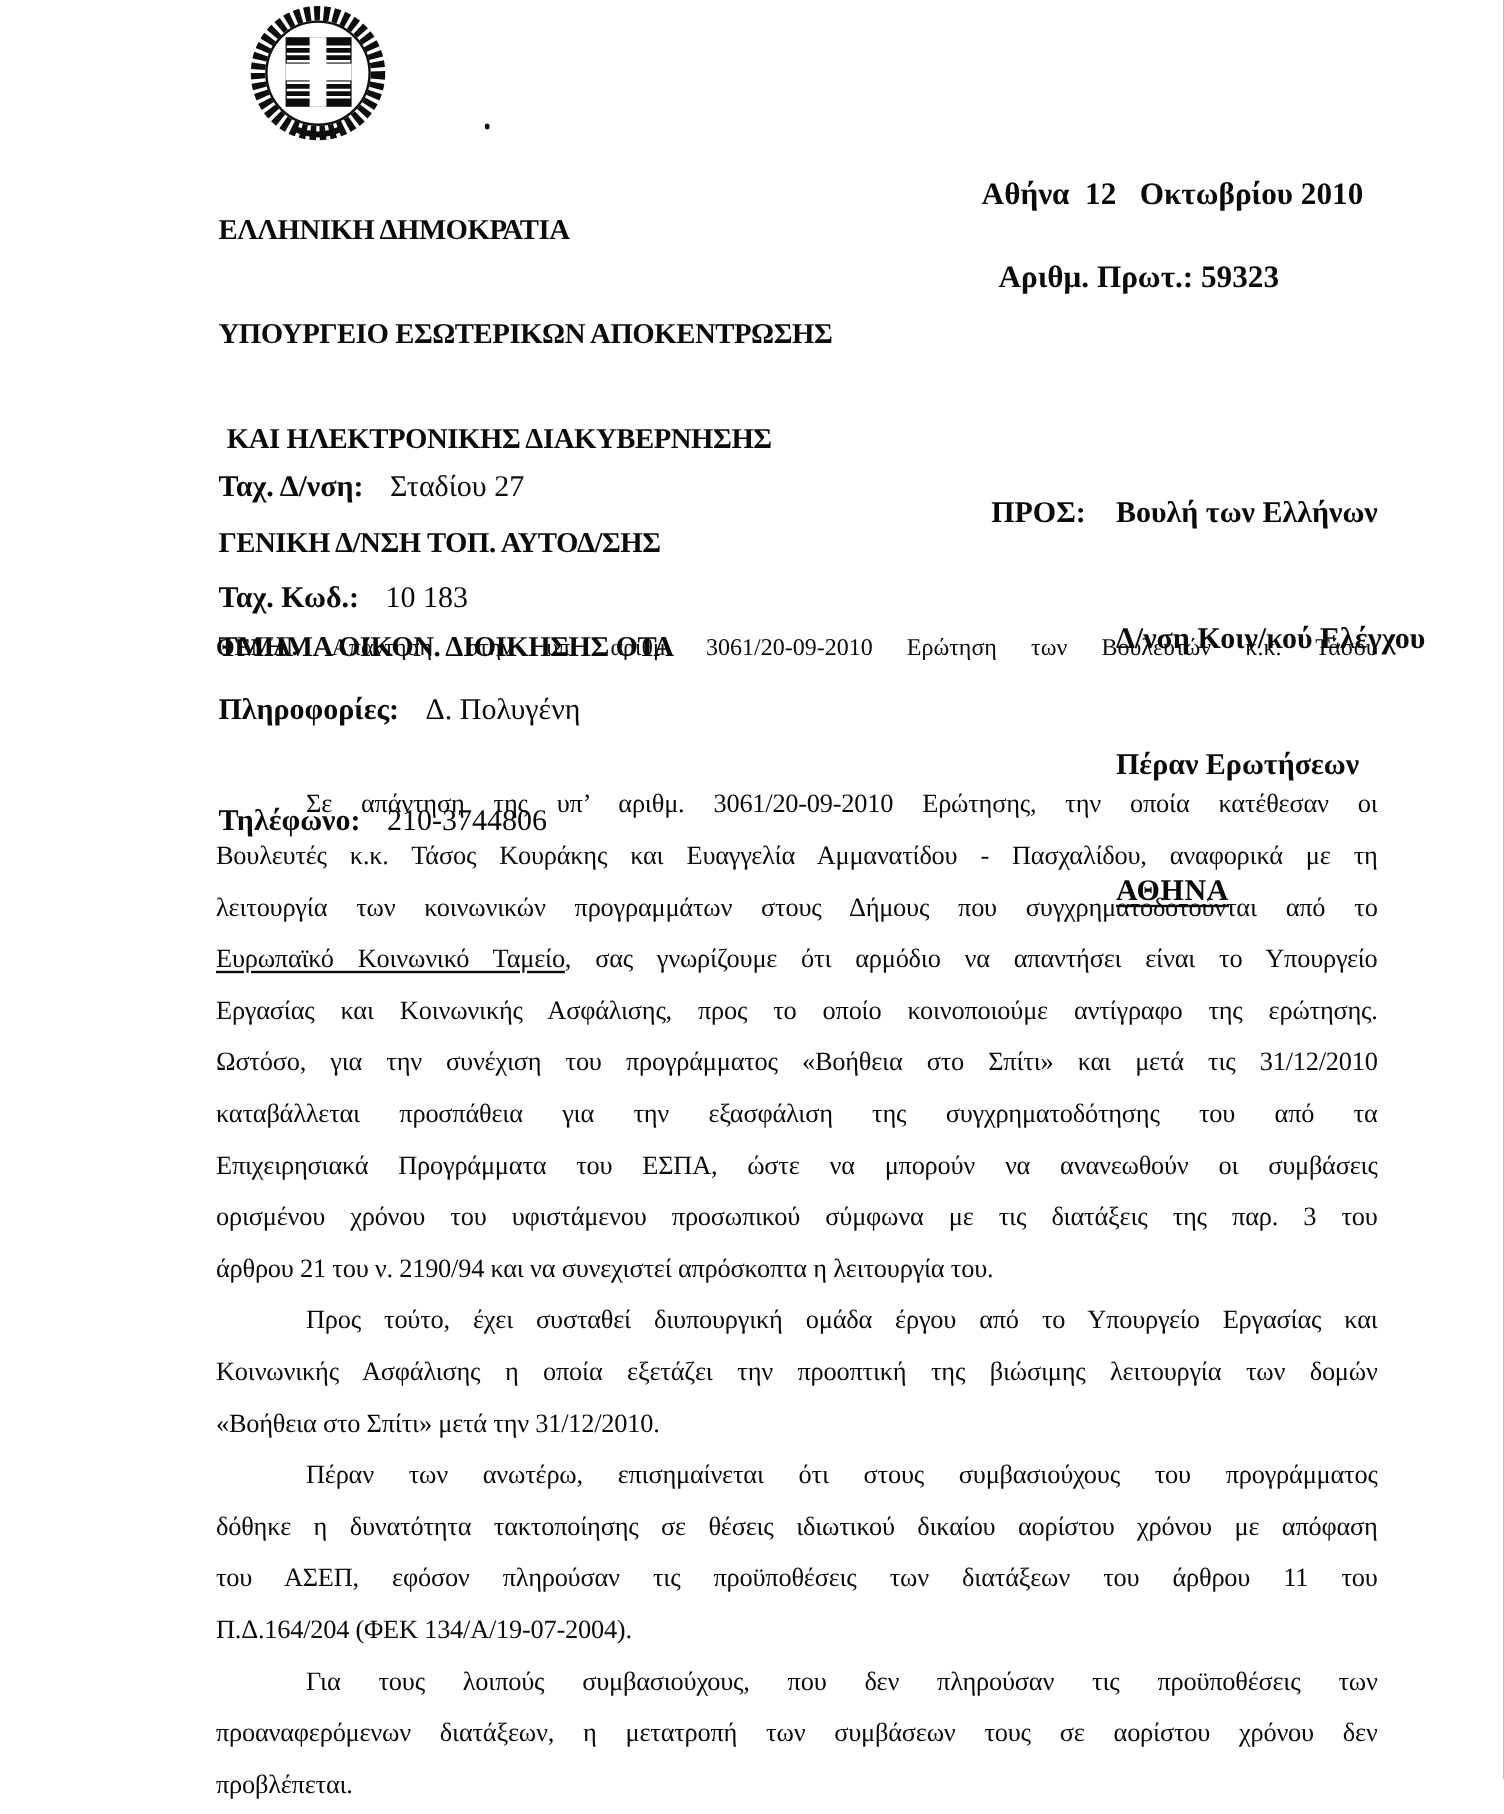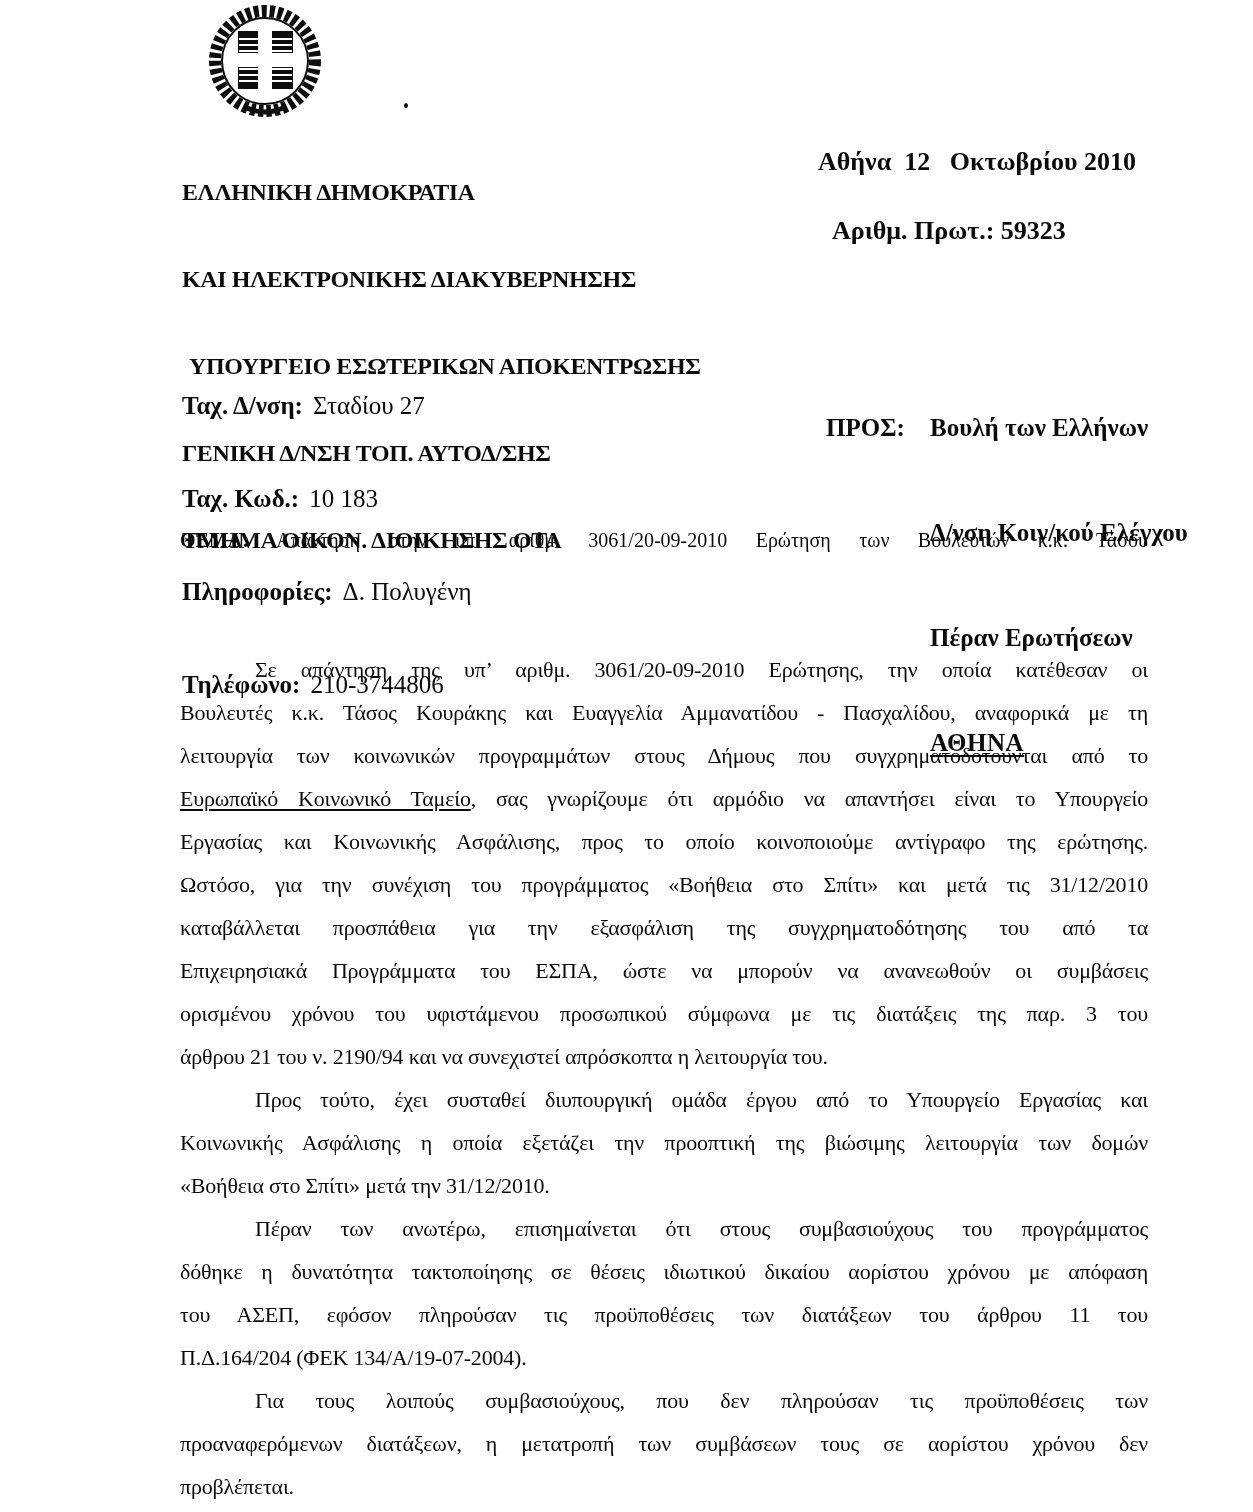--- a/index.html
+++ b/index.html
@@ -16,21 +16,21 @@
   .emblem{position:absolute;left:203px;top:2px;width:124px;height:120px;}
   .artifact-dot{position:absolute;left:404px;top:103px;width:4px;height:5px;background:#111;border-radius:50%;}
   
   .agency{position:absolute;left:182px;top:120px;font-weight:bold;font-size:24px;line-height:29px;letter-spacing:-0.4px;white-space:pre;}
   .agency div:nth-child(3){padding-left:7px;}
   .dateline{position:absolute;left:818px;top:124px;font-weight:bold;font-size:26px;white-space:pre;margin-top:23px;}
   .protocol{position:absolute;left:832px;top:216px;font-weight:bold;font-size:26px;white-space:pre;}
   
   .contact{position:absolute;left:182px;top:328px;font-size:25px;line-height:31px;white-space:pre;}
   .contact .lbl{font-weight:bold;}
-  .c-val{margin-left:10px;}
+  .c-val{margin-left:22px;}
   
   .recipient{position:absolute;left:798px;top:340px;font-weight:bold;font-size:25px;line-height:35px;white-space:pre;margin-left:28px;}
   .r-lbl{display:inline-block;width:104px;}
   .r-ind{margin-left:104px;}
   .u-city{text-decoration:underline;text-decoration-thickness:2px;text-underline-offset:4px;letter-spacing:0.5px;}
   
   .subject{position:absolute;left:180px;top:514px;width:968px;font-size:20px;line-height:52px;}
   .s-line1{text-align:justify;text-align-last:justify;}
   .s-lbl{font-weight:bold;}
   
@@ -65,22 +65,22 @@
       <rect x="55" y="29" width="14" height="58" fill="#ffffff"></rect>
       <rect x="35" y="51" width="55" height="14" fill="#ffffff"></rect>
 
       <path d="M44 106 Q62 114 80 106" fill="none" stroke="#0d0d0d" stroke-width="5"></path>
     </svg>
   </div>
   <div class="artifact-dot"></div>
 
   <div class="agency">
     <div>ΕΛΛΗΝΙΚΗ ΔΗΜΟΚΡΑΤΙΑ</div>
+    <div>ΥΠΟΥΡΓΕΙΟ ΕΣΩΤΕΡΙΚΩΝ ΑΠΟΚΕΝΤΡΩΣΗΣ</div>
     <div>ΚΑΙ ΗΛΕΚΤΡΟΝΙΚΗΣ ΔΙΑΚΥΒΕΡΝΗΣΗΣ</div>
-    <div>ΥΠΟΥΡΓΕΙΟ ΕΣΩΤΕΡΙΚΩΝ ΑΠΟΚΕΝΤΡΩΣΗΣ</div>
     <div>ΓΕΝΙΚΗ Δ/ΝΣΗ ΤΟΠ. ΑΥΤΟΔ/ΣΗΣ</div>
     <div>ΤΜΗΜΑ ΟΙΚΟΝ. ΔΙΟΙΚΗΣΗΣ ΟΤΑ</div>
   </div>
 
   <div class="dateline">Αθήνα  12   Οκτωβρίου 2010</div>
   <div class="protocol">Αριθμ. Πρωτ.: 59323</div>
 
   <div class="contact">
     <div><span class="lbl">Ταχ. Δ/νση:</span><span class="c-val">Σταδίου 27</span></div>
     <div><span class="lbl">Ταχ. Κωδ.:</span><span class="c-val">10 183</span></div>

